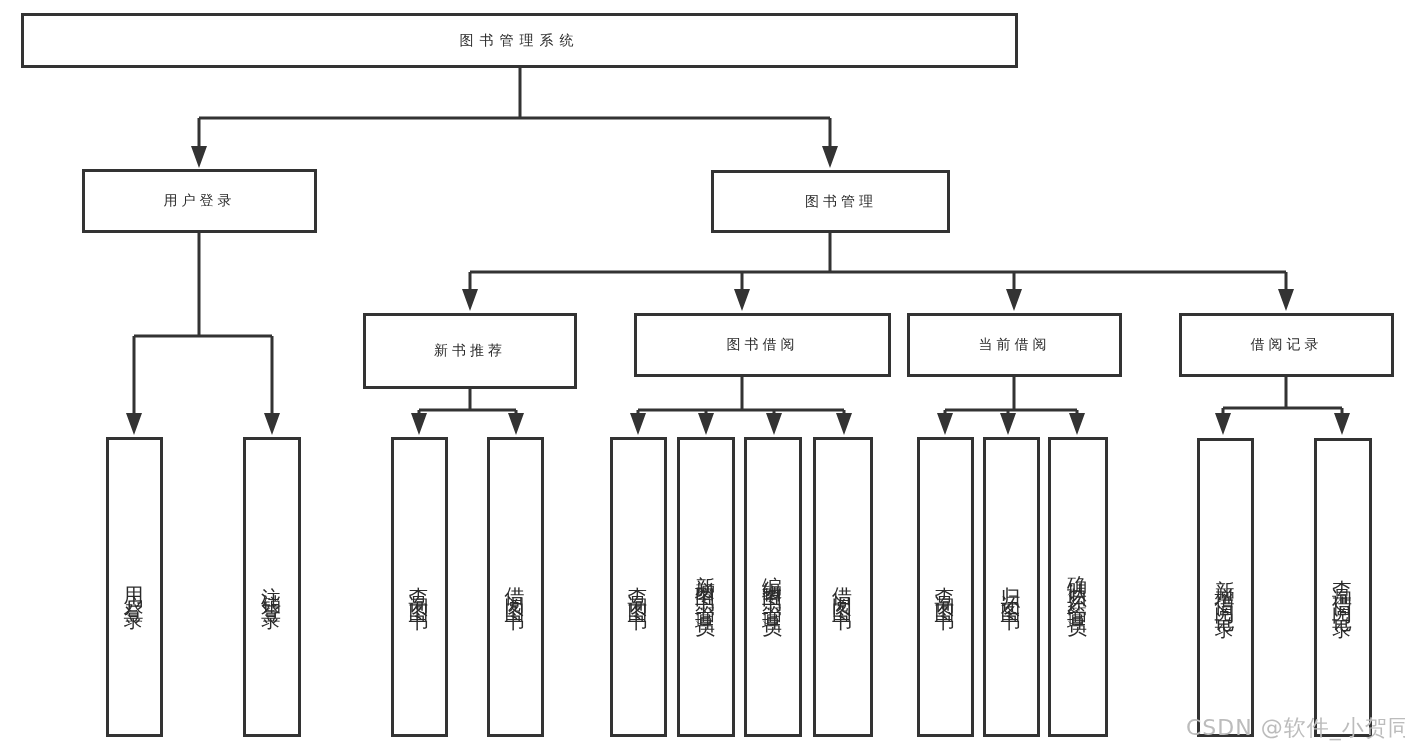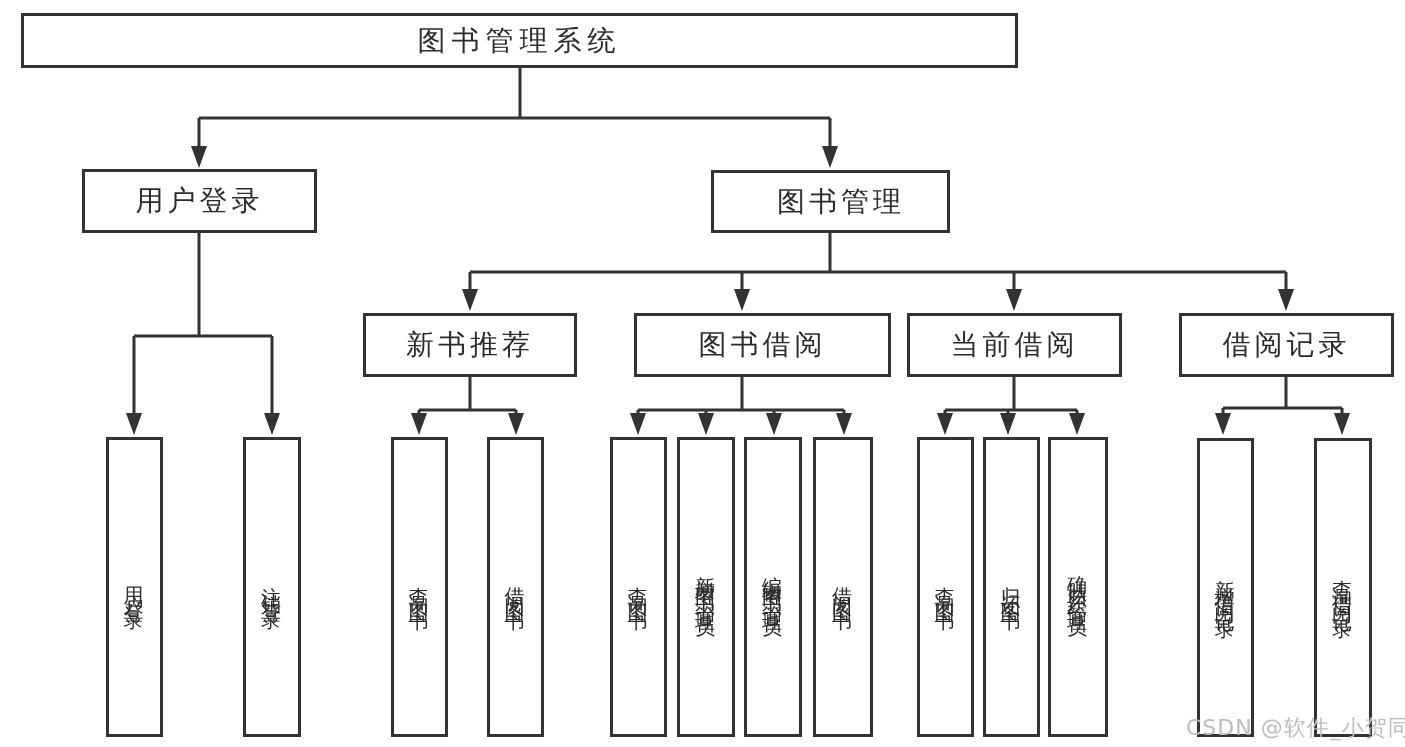--- a/index.html
+++ b/index.html
@@ -19,21 +19,21 @@
   }
   .connectors{position:absolute;left:0;top:0;width:1405px;height:747px;}
   .connector-line{stroke:var(--line);stroke-width:3;fill:none;}
   .arrow-head{fill:var(--line);stroke:none;}
   .node{
     position:absolute;
     background:var(--bg);
     border:3px solid var(--line);
     display:flex;align-items:center;justify-content:center;
     color:var(--text);
-    font-size:28px;
+    font-size:14px;
     letter-spacing:4px;
     text-align:center;
     white-space:nowrap;
   }
   .vnode{
     writing-mode:vertical-rl;
     text-orientation:mixed;
     letter-spacing:8px;
     font-size:20px;
     white-space:normal;
@@ -81,21 +81,21 @@
       <path class="connector-line" d="M1286,377 V408 M1223,408 H1342 M1223,408 V417 M1342,408 V417"></path>
       <path class="arrow-head" d="M1215,413 L1231,413 L1223,435 Z M1334,413 L1350,413 L1342,435 Z"></path>
     </g>
   </svg>
 
   <div class="node" style="left:21px;top:13px;width:997px;height:55px;letter-spacing:6px;">图书管理系统</div>
 
   <div class="node" style="left:82px;top:169px;width:235px;height:64px;">用户登录</div>
   <div class="node" style="left:711px;top:170px;width:239px;height:63px;padding-left:21px;">图书管理</div>
 
-  <div class="node" style="left:363px;top:313px;width:214px;height:64px;">新书推荐</div>
+  <div class="node" style="left:363px;top:313px;width:214px;height:76px;">新书推荐</div>
   <div class="node" style="left:634px;top:313px;width:257px;height:64px;">图书借阅</div>
   <div class="node" style="left:907px;top:313px;width:215px;height:64px;">当前借阅</div>
   <div class="node" style="left:1179px;top:313px;width:215px;height:64px;">借阅记录</div>
 
   <div class="node vnode" style="left:106px;top:437px;width:57px;height:300px;">用户登录</div>
   <div class="node vnode" style="left:243px;top:437px;width:58px;height:300px;">注销登录</div>
 
   <div class="node vnode" style="left:391px;top:437px;width:57px;height:300px;">查询图书</div>
   <div class="node vnode" style="left:487px;top:437px;width:57px;height:300px;">借阅图书</div>
 

